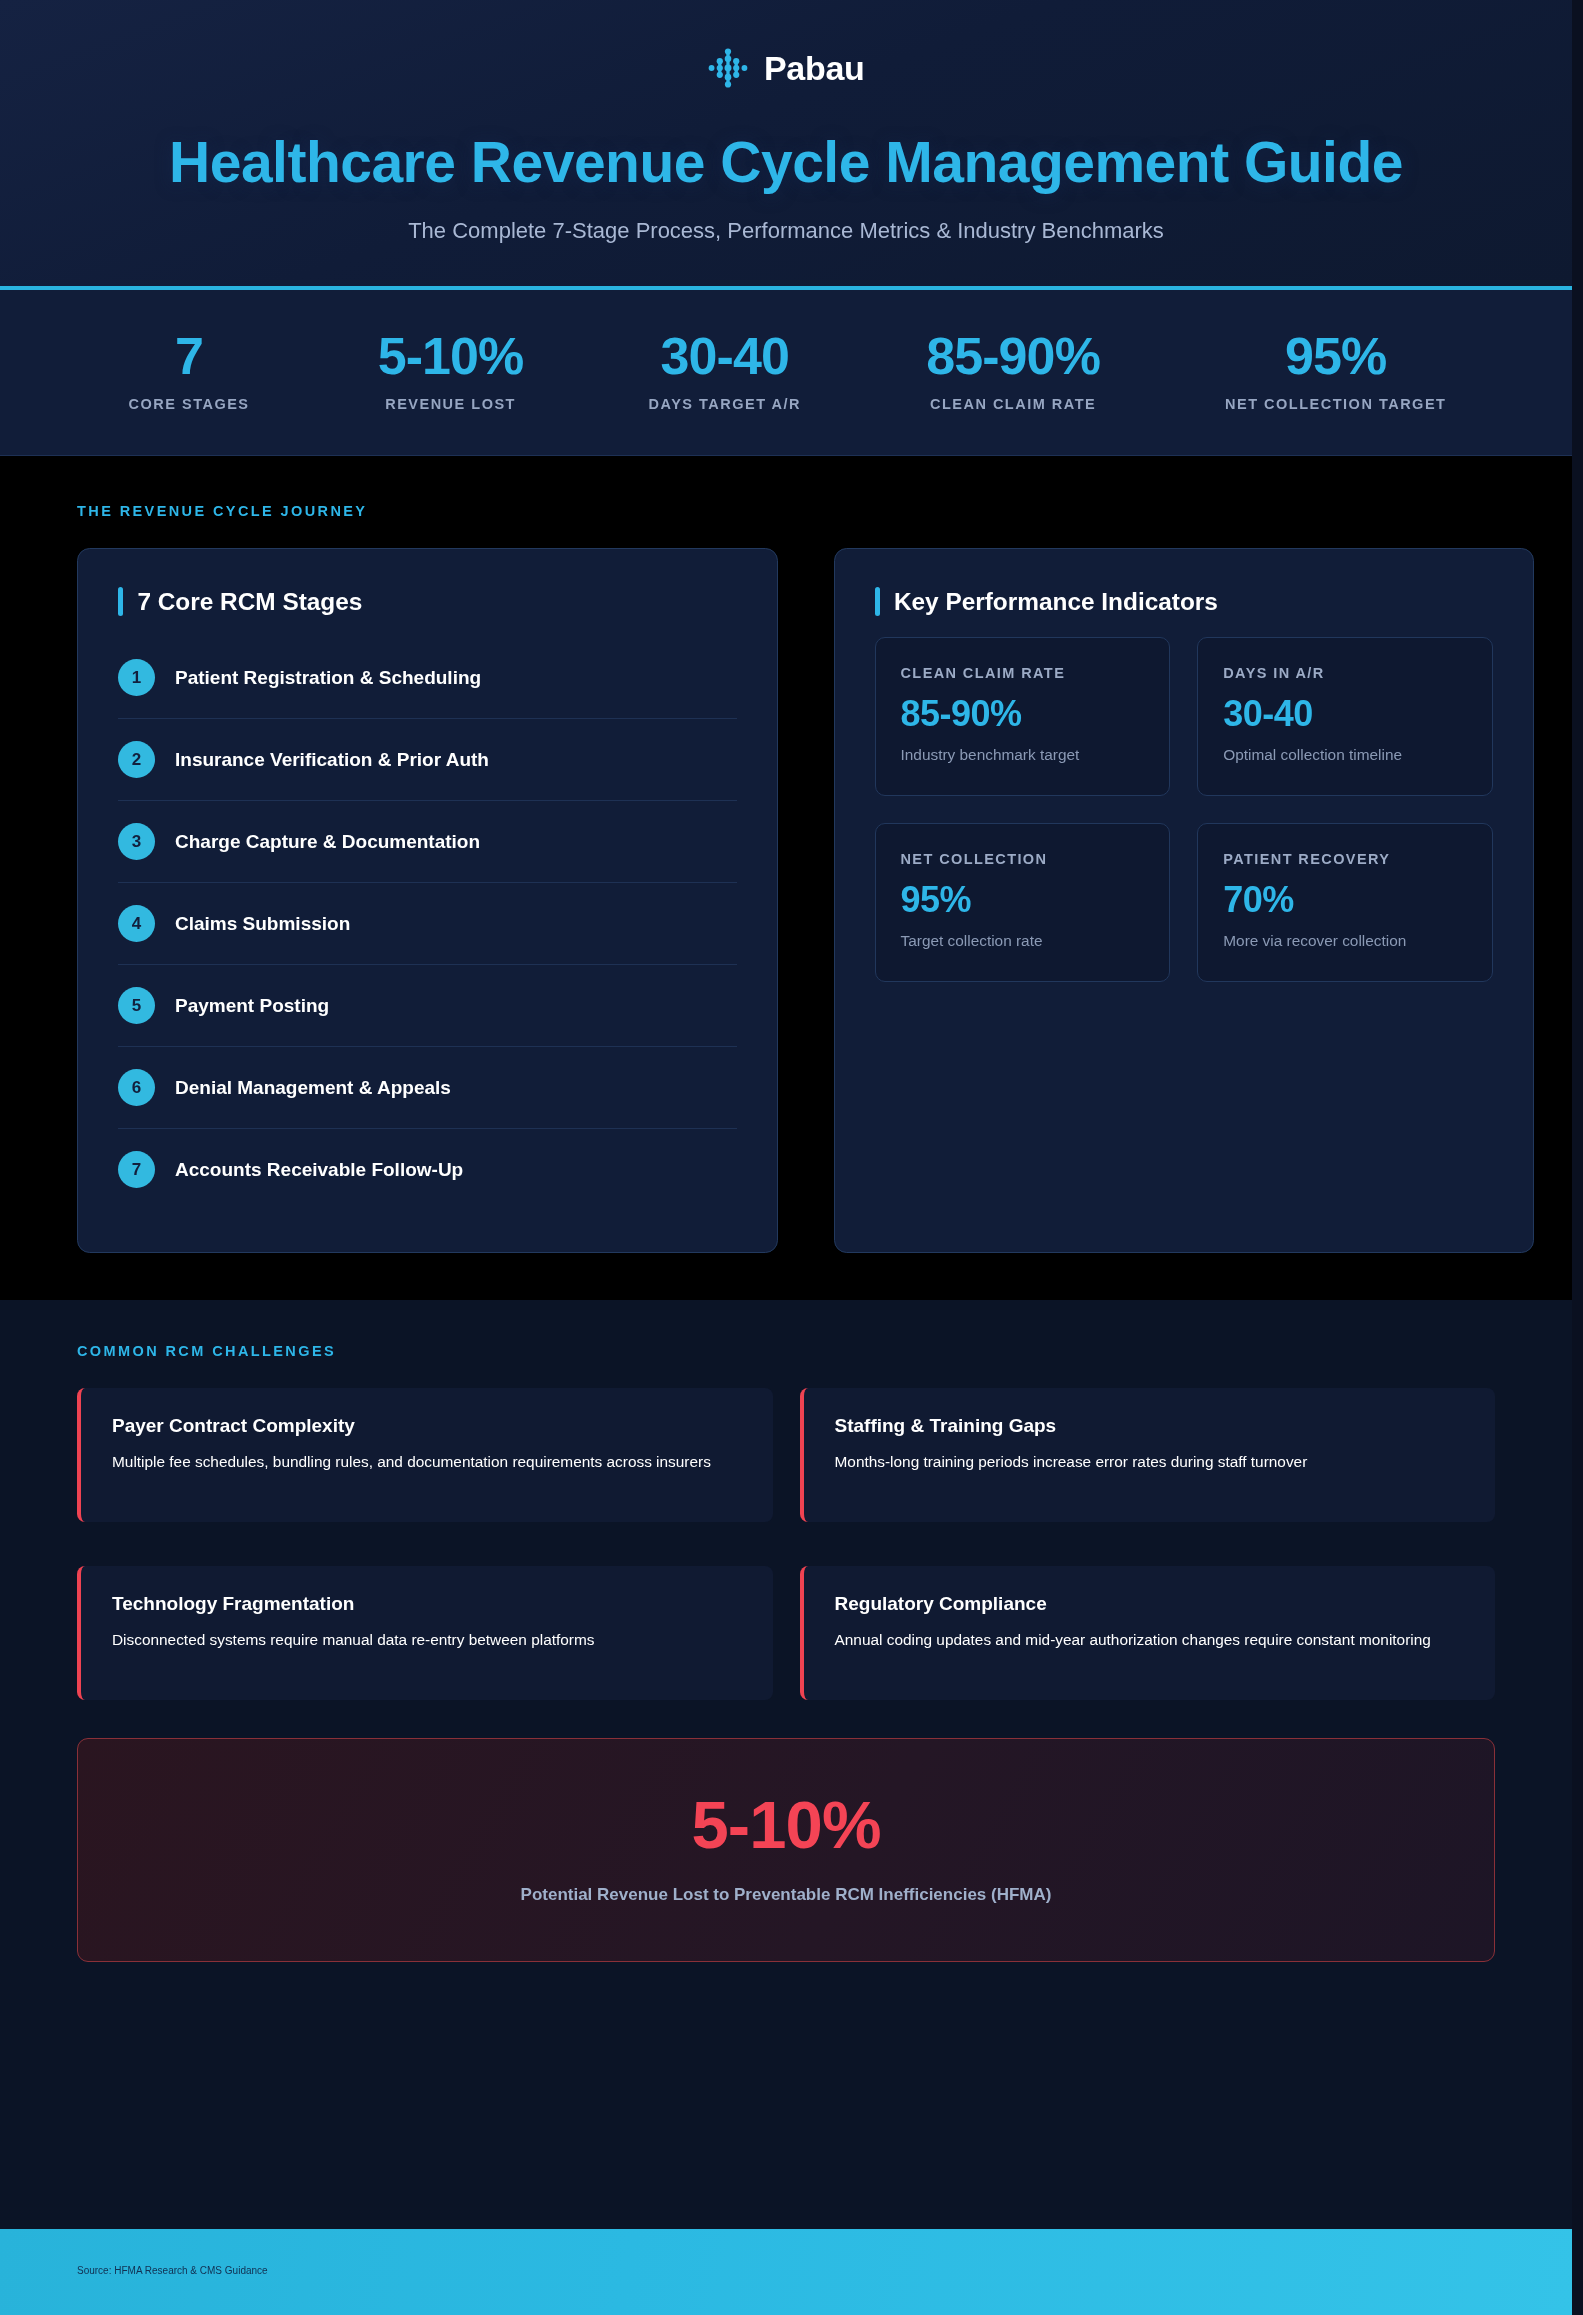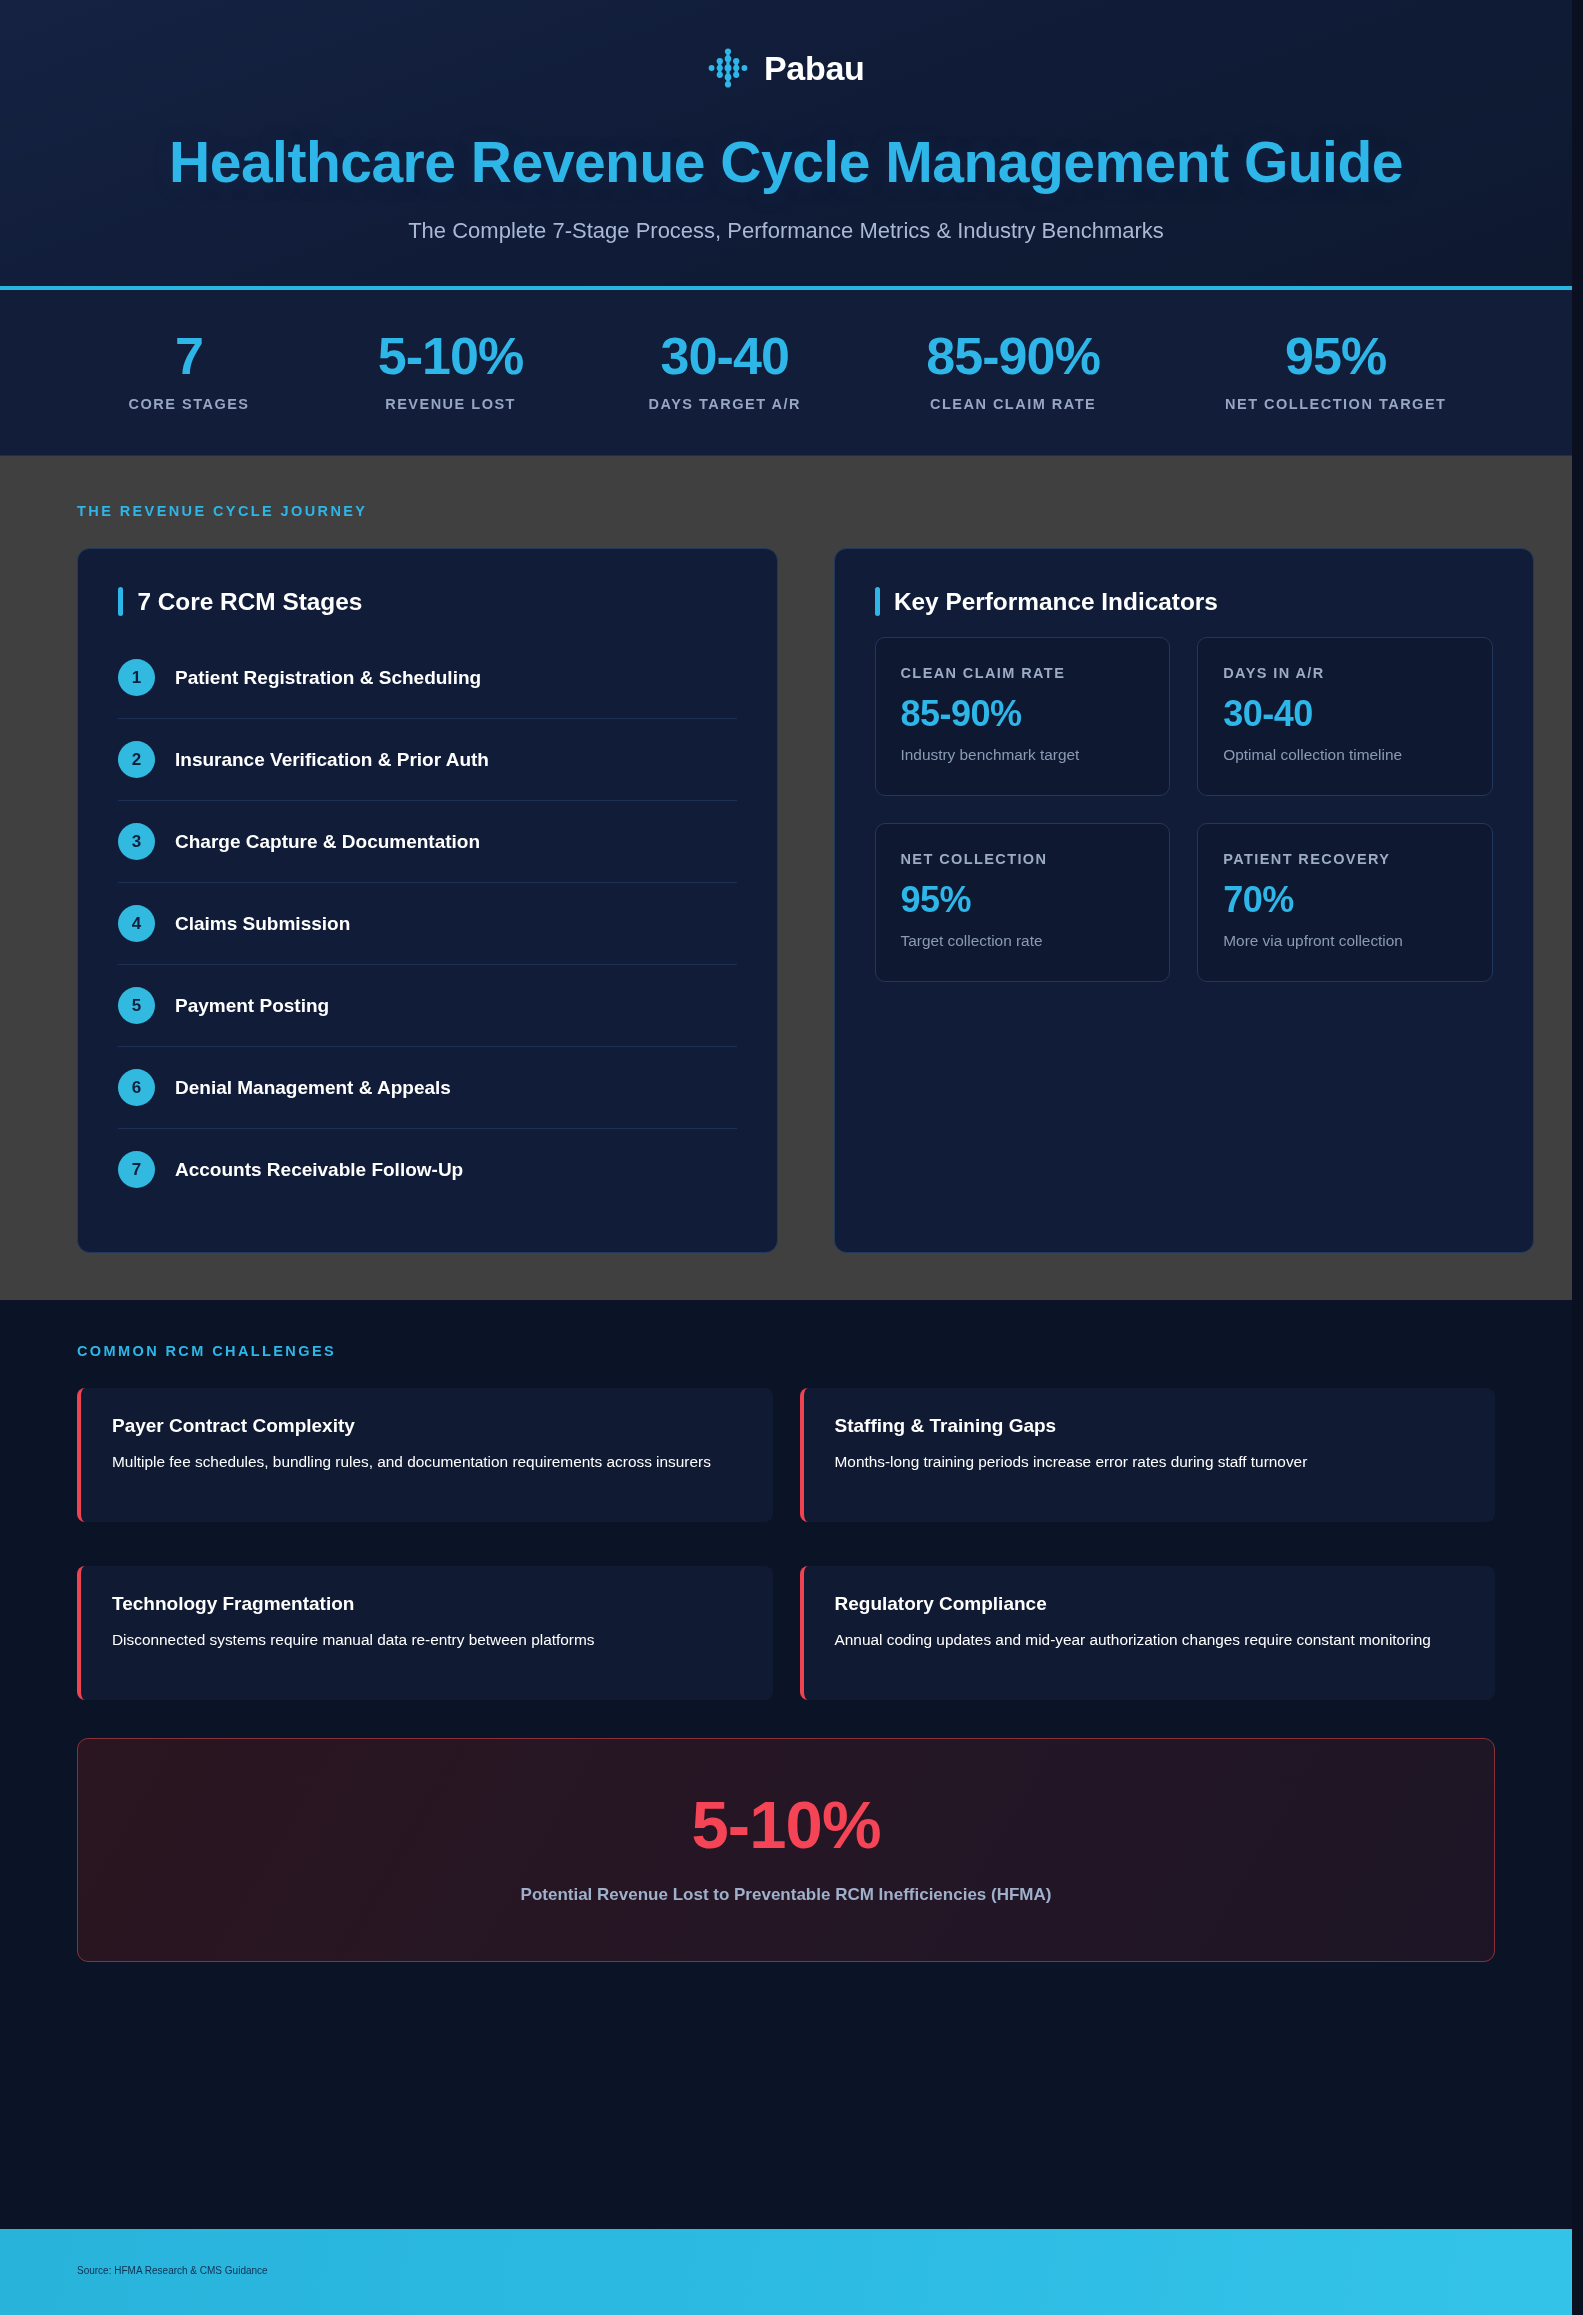--- a/index.html
+++ b/index.html
@@ -55,21 +55,21 @@
     font-size:52px; font-weight:bold; color:#2eb6e8; line-height:1;
     margin-bottom:14.5px; letter-spacing:-0.9px;
   }
   .stat-label {
     font-size:14.5px; font-weight:bold; color:#97a6c2;
     letter-spacing:1.5px;
   }
 
   
   .journey {
-    background:#404040;
+    background:#000000;
     padding:47px 38px 47px 77px;
   }
   .sec-label {
     font-size:14.5px; font-weight:bold; color:#2eb6e8;
     letter-spacing:2.4px; margin-bottom:29px;
   }
   .journey-grid { display:flex; gap:56px; align-items:stretch; }
   .panel {
     flex:1;
     background:#111d38;
@@ -277,21 +277,21 @@
             <div class="kpi-desc">Optimal collection timeline</div>
           </div>
           <div class="kpi-card">
             <div class="kpi-label">NET COLLECTION</div>
             <div class="kpi-value">95%</div>
             <div class="kpi-desc">Target collection rate</div>
           </div>
           <div class="kpi-card">
             <div class="kpi-label">PATIENT RECOVERY</div>
             <div class="kpi-value">70%</div>
-            <div class="kpi-desc">More via upfront collection</div>
+            <div class="kpi-desc">More via recover collection</div>
           </div>
         </div>
       </div>
 
     </div>
   </div>
 
   <div class="challenges">
     <div class="sec-label">COMMON RCM CHALLENGES</div>
     <div class="chal-grid">

